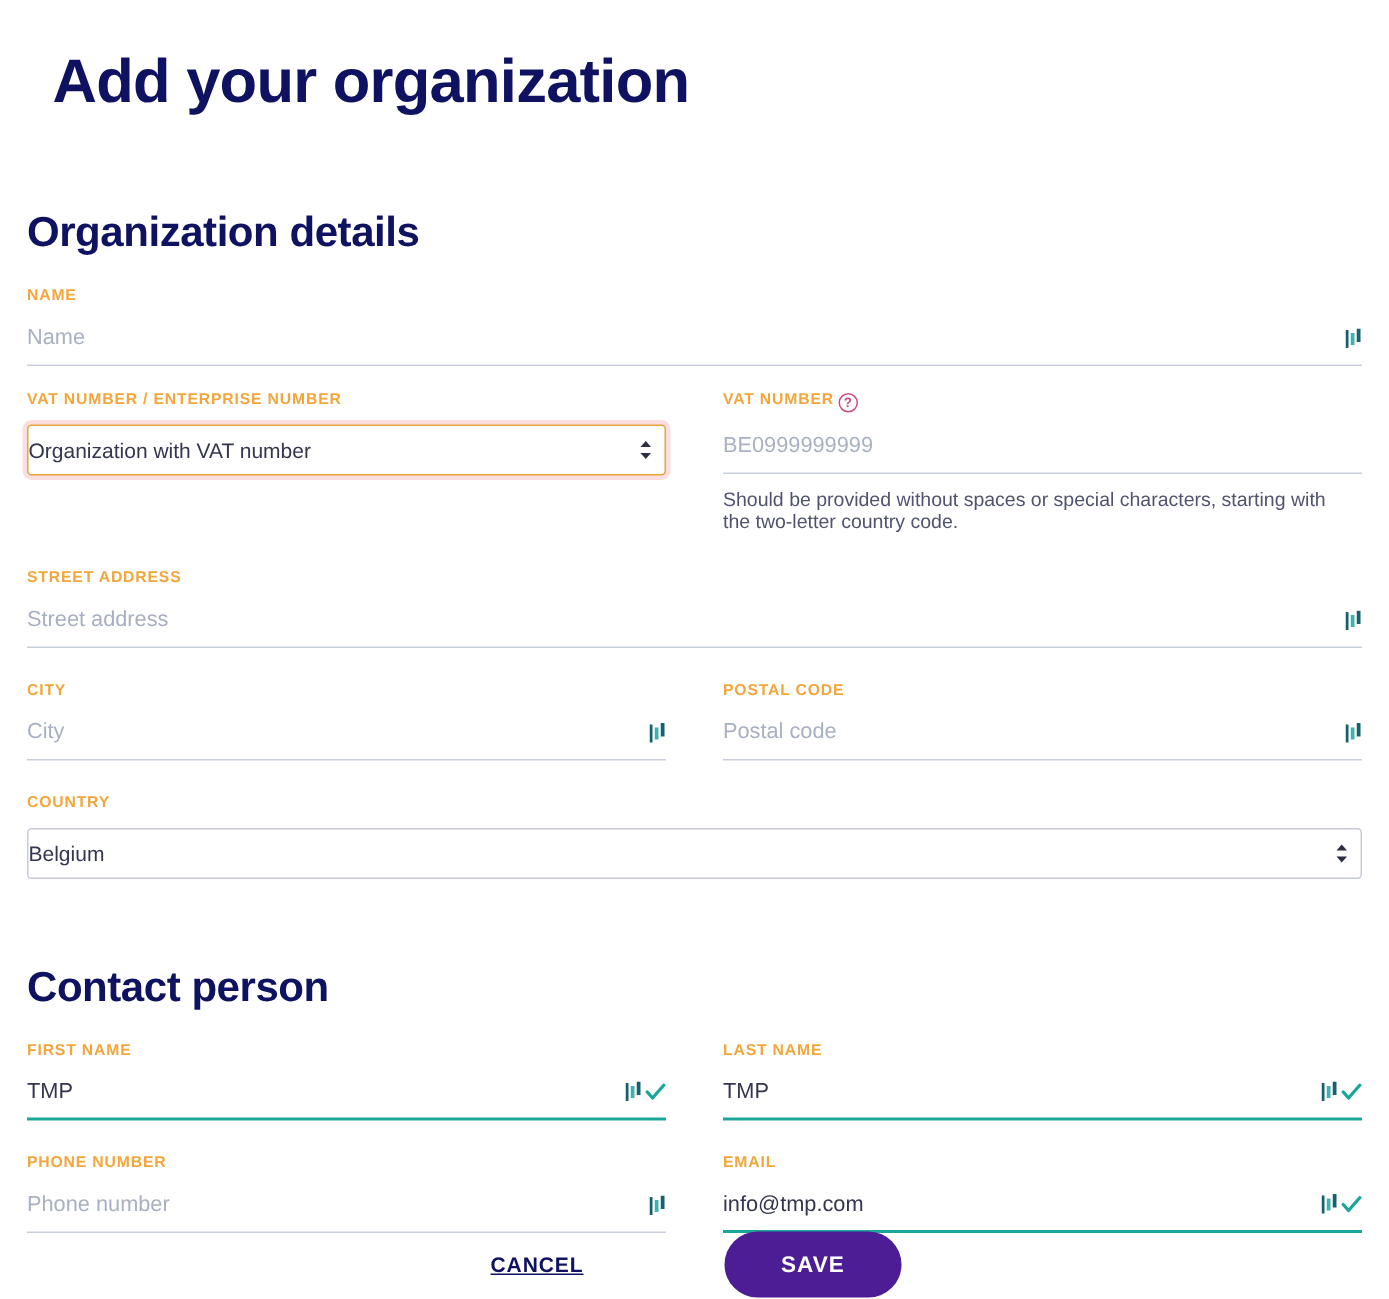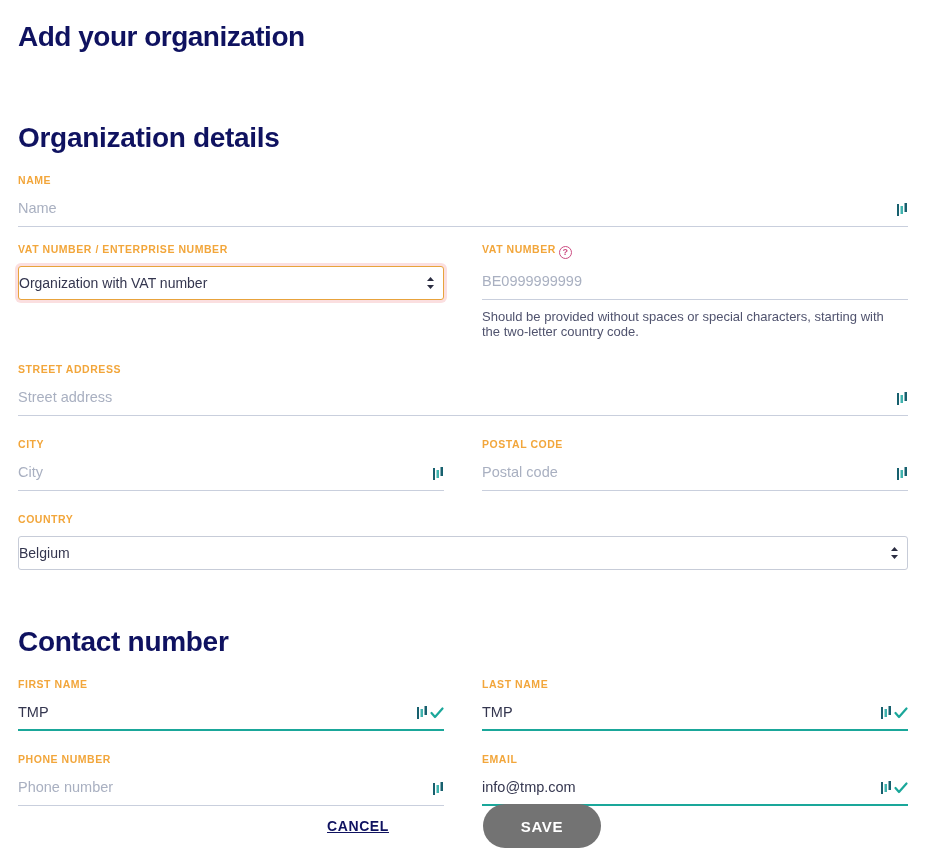--- a/index.html
+++ b/index.html
@@ -19,25 +19,25 @@
 
   .page {
     position: relative;
     width: 926px;
     height: 866px;
     padding: 0 18px;
   }
 
   
   .page-title {
-    font-size: 28px;
+    font-size: 41px;
     font-weight: bold;
     color: #0f1260;
     letter-spacing: -0.5px;
-    margin: 0;
+    margin: 17px;
     padding-top: 10px;
     line-height: 54px;
   }
   .section-title {
     font-size: 28px;
     font-weight: bold;
     color: #0f1260;
     letter-spacing: -0.3px;
     margin: 0;
     line-height: 40px;
@@ -176,21 +176,21 @@
     border: none;
     font-family: "Liberation Sans", sans-serif;
     padding: 4px 2px;
   }
   .save-button {
     min-width: 118px;
     height: 44px;
     padding: 0 26px;
     border: none;
     border-radius: 24px;
-    background: #737373;
+    background: #4c1d95;
     color: #ffffff;
     font-family: "Liberation Sans", sans-serif;
     font-size: 15px;
     font-weight: bold;
     letter-spacing: 0.7px;
     cursor: pointer;
   }
 </style>
 </head>
 <body>
@@ -311,21 +311,21 @@
                 <path d="M4.5 1 L8 5 L1 5 Z" fill="#2b2d42"></path>
                 <path d="M4.5 13 L1 9 L8 9 Z" fill="#2b2d42"></path>
               </svg>
           </span>
         </div>
       </div>
     </div>
   </div>
 
   <div class="section-contact">
-    <h2 class="section-title">Contact number</h2>
+    <h2 class="section-title">Contact person</h2>
 
     <div class="row">
       <div class="col">
         <label class="field-label">FIRST NAME</label>
         <div class="input-wrap filled">
           <input type="text" value="TMP" style="">
           <span class="field-icons">
             <span>
               <svg width="11" height="14" viewBox="0 0 11 14">
                   <rect x="0" y="1" width="2" height="12" fill="#17606e"></rect>

